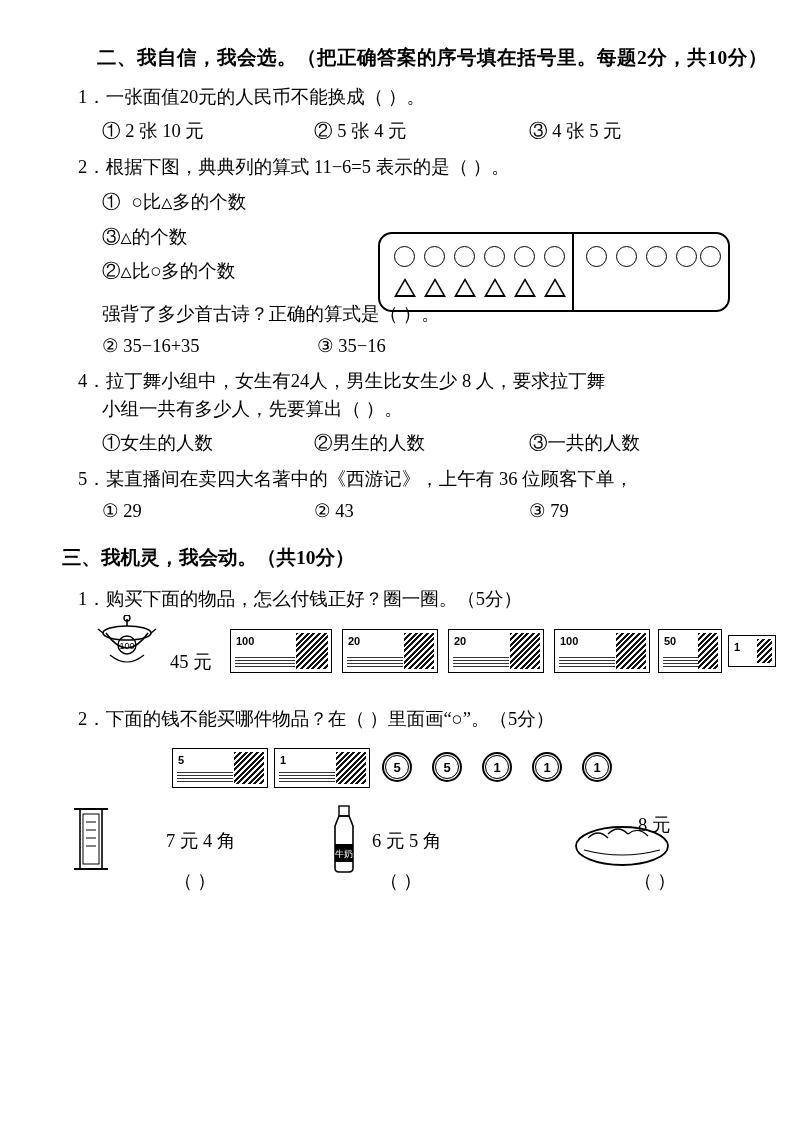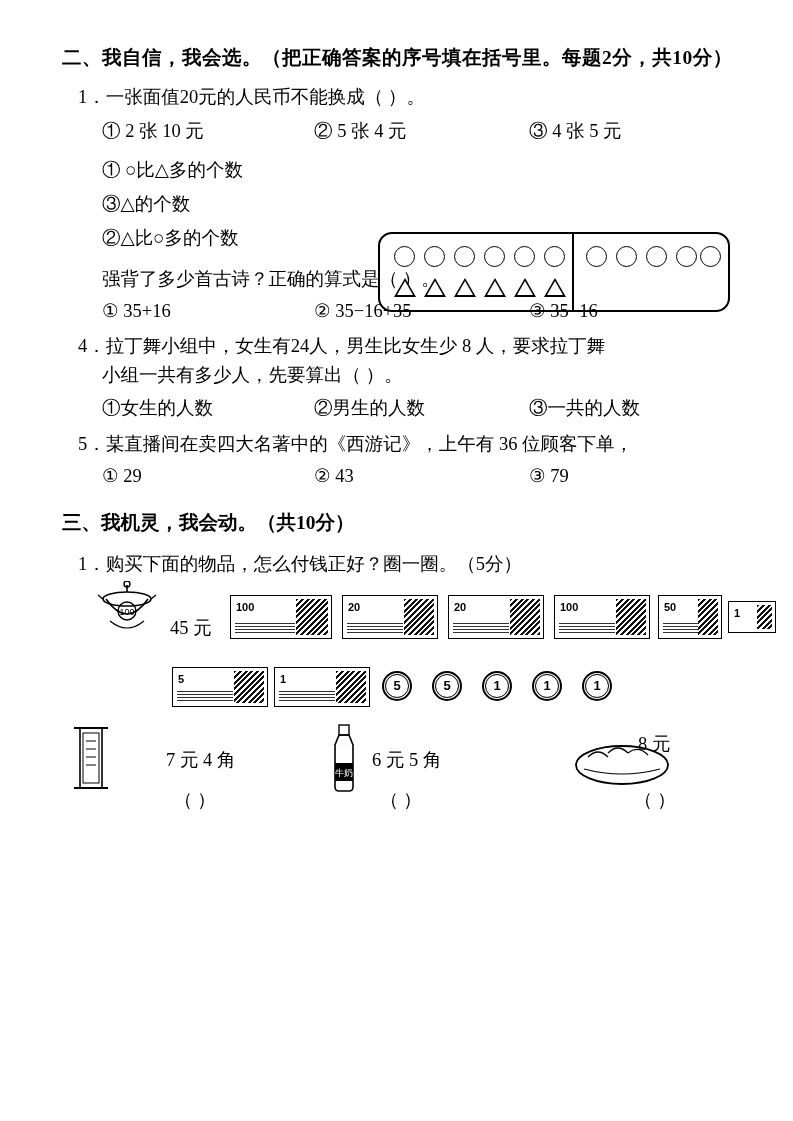--- a/index.html
+++ b/index.html
@@ -27,20 +27,21 @@
     left: 62px;
     top: 44px;
     width: 690px;
   }
   .section-head {
     font-size: 19.5px;
     font-weight: bold;
     letter-spacing: 0.5px;
     margin-bottom: 12px;
     white-space: nowrap;
+    margin-left: 35px;
   }
   .q {
     font-size: 18.5px;
     line-height: 1.55;
     margin-bottom: 6px;
   }
   .q-line {
     display: block;
     white-space: nowrap;
   }
@@ -55,20 +56,21 @@
   .opt {
     white-space: nowrap;
   }
   .opt-w1 { width: 212px; }
   .opt-w2 { width: 215px; }
   .stack-opt {
     font-size: 18.5px;
     padding-left: 40px;
     line-height: 1.85;
     white-space: nowrap;
+    font-family: Liberation Mono, monospace;
   }
   .figure-box {
     position: absolute;
     left: 378px;
     top: 232px;
     width: 352px;
     height: 80px;
     border: 2px solid #000;
     border-radius: 14px;
     box-sizing: border-box;
@@ -208,29 +210,33 @@
       <span class="q-line indent1">
         <span>1．</span><span>一张面值20元的人民币不能换成（        ）。</span>
       </span>
     </div>
     <div class="opts">
       <span class="opt opt-w1">① 2 张 10 元</span>
       <span class="opt opt-w2">② 5 张 4 元</span>
       <span class="opt">③ 4 张 5 元</span>
     </div>
 
+    <div class="q">
+      <span class="q-line indent1">
+        <span>2．</span><span>根据下图，典典列的算式 11−6=5 表示的是（        ）。</span>
+      </span>
+    </div>
     <div class="stack-opt">① ○比△多的个数</div>
     <div class="stack-opt">③△的个数</div>
     <div class="stack-opt">②△比○多的个数</div>
 
     <div class="q" style="margin-top:10px;">
       <span class="q-line indent2">强背了多少首古诗？正确的算式是（        ）。</span>
     </div>
     <div class="opts">
-      <span class="opt opt-w1">① 35+16</span>
       <span class="opt opt-w2">② 35−16+35</span>
       <span class="opt">③ 35−16</span>
     </div>
 
     <div class="q">
       <span class="q-line indent1">
         <span>4．</span><span>拉丁舞小组中，女生有24人，男生比女生少 8 人，要求拉丁舞</span>
       </span>
       <span class="q-line indent2">小组一共有多少人，先要算出（        ）。</span>
     </div>
@@ -298,20 +304,23 @@
         <span class="denom">50</span>
         <div class="lines"></div>
         <div class="face"></div>
       </div>
       <div class="bill" style="left:666px; top:14px; width:48px; height:32px;">
         <span class="denom">1</span>
         <div class="face"></div>
       </div>
     </div>
 
+    <div class="q" style="margin-top:18px;">
+      <span class="q-line indent1">2．下面的钱不能买哪件物品？在（        ）里面画“○”。（5分）</span>
+    </div>
 
     <div class="money-row" style="height:54px;">
       <div class="bill" style="left:110px; top:6px; width:96px; height:40px;">
         <span class="denom">5</span>
         <div class="lines"></div>
         <div class="face"></div>
       </div>
       <div class="bill" style="left:212px; top:6px; width:96px; height:40px;">
         <span class="denom">1</span>
         <div class="lines"></div>

